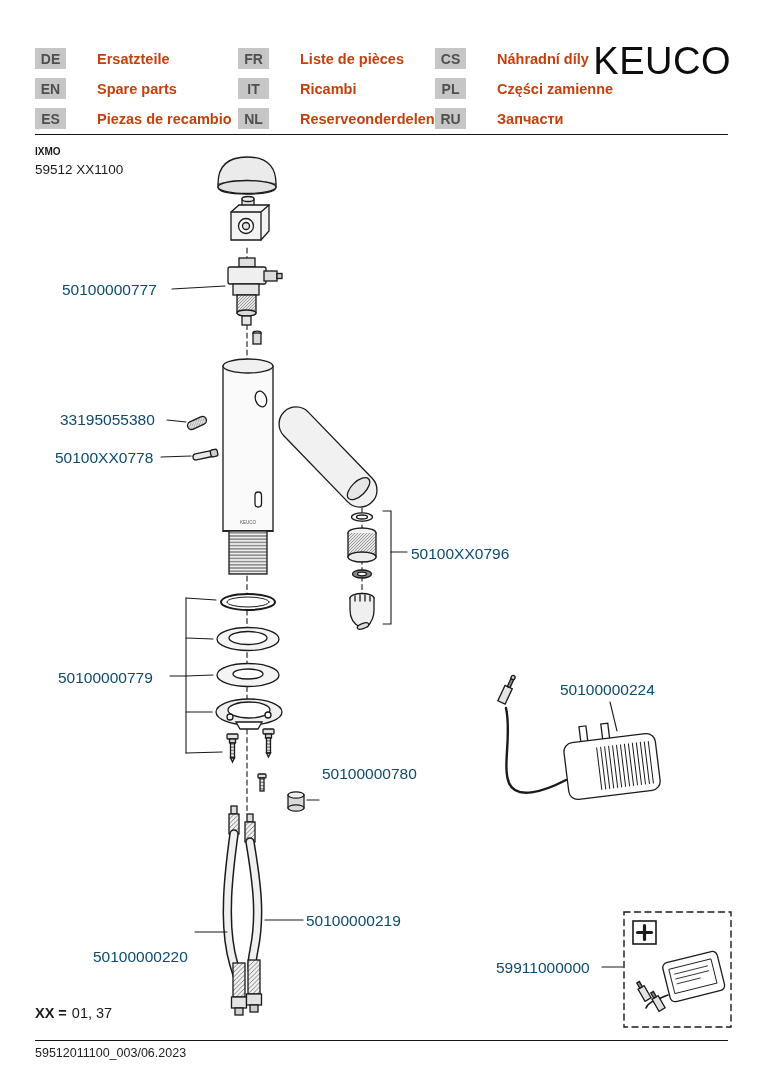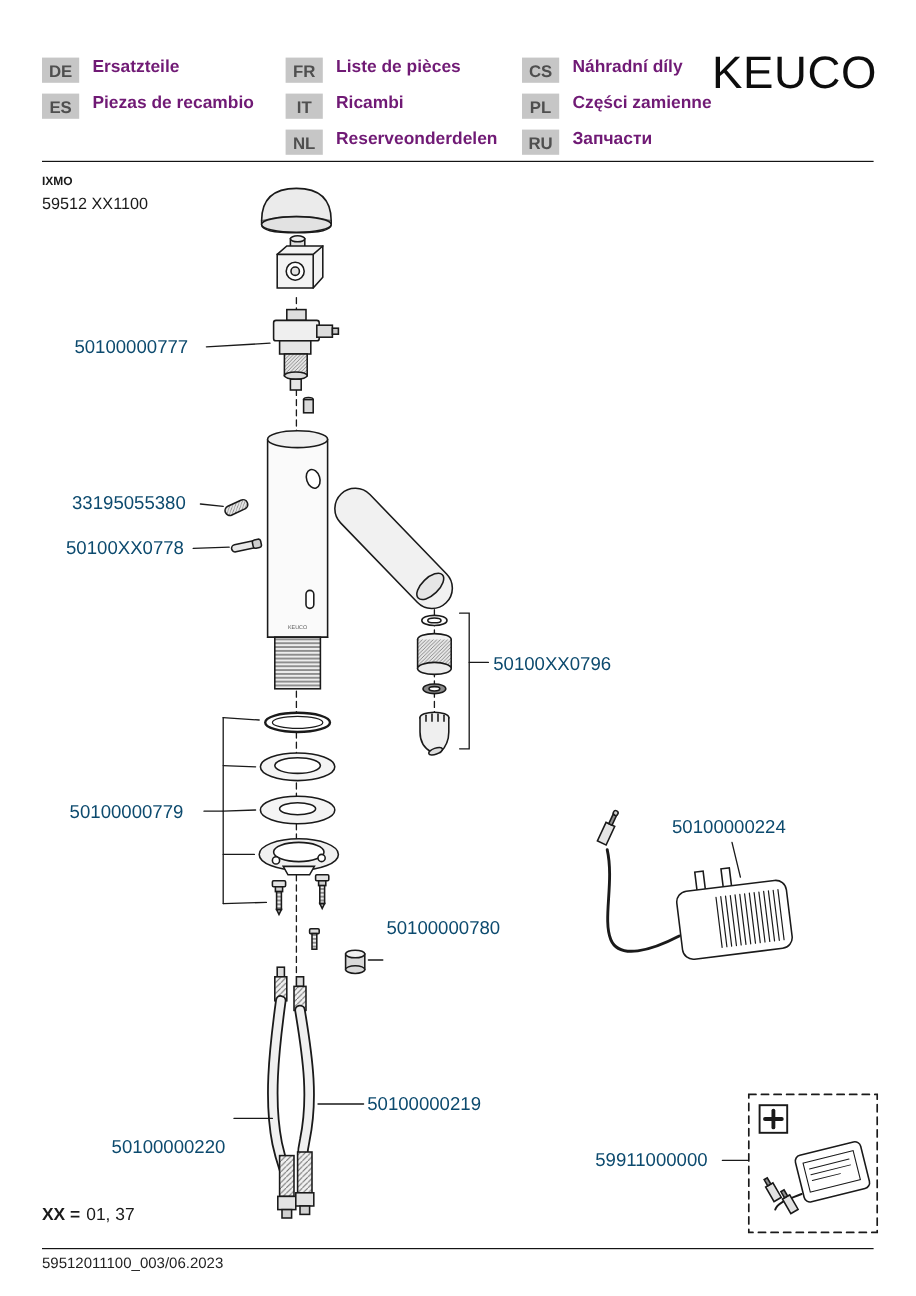--- a/index.html
+++ b/index.html
@@ -1,25 +1,25 @@
 <!DOCTYPE html>
 <html><head>
 <meta charset="utf-8">
 <style>
   * { margin:0; padding:0; box-sizing:border-box; }
   html,body { background:#ffffff; }
   body { font-family:"Liberation Sans", sans-serif; color:#1a1a1a; }
   .page { position:relative; width:763px; height:1080px; background:#fff; overflow:hidden; margin:0; }
 
   .lang-col { position:absolute; top:48px; }
-  .lang-row { display:flex; align-items:flex-start; height:21px; margin-bottom:9px; white-space:nowrap; }
+  .lang-row { display:flex; align-items:center; height:21px; margin-bottom:9px; white-space:nowrap;gap:20px; }
   .badge { display:inline-flex; align-items:center; justify-content:center;
            width:31px; height:21px; background:#c6c6c6; color:#4f4f4f;
            font-weight:bold; font-size:14px; flex:0 0 auto; }
-  .lang-label { margin-left:11px; font-weight:bold; font-size:14.5px; color:#701a75; }
+  .lang-label { margin-left:11px; font-weight:bold; font-size:14.5px; color:#c2410c; }
 
   .brand { position:absolute; top:42px; right:32px; font-size:38px; letter-spacing:.5px;
            color:#0d0d0d; line-height:1; }
 
   .rule { position:absolute; left:35px; width:693px; border-top:1.6px solid #141414; }
 
   .product-name  { position:absolute; left:35px; top:146px; font-weight:bold; font-size:10px; }
   .product-model { position:absolute; left:35px; top:162px; font-size:13.5px; }
 
   .part-label { position:absolute; font-size:15.5px; color:#0c4a6e; white-space:nowrap; }
@@ -34,20 +34,24 @@
 </style>
 </head>
 <body>
 
 <div class="page">
 
   <div class="lang-col" style="left:35px">
     <div class="lang-row">
       <span class="badge">DE</span>
       <span class="lang-label">Ersatzteile</span>
+    </div>
+    <div class="lang-row">
+      <span class="badge">EN</span>
+      <span class="lang-label">Spare parts</span>
     </div>
     <div class="lang-row">
       <span class="badge">ES</span>
       <span class="lang-label">Piezas de recambio</span>
     </div>
   </div>
 
   <div class="lang-col" style="left:435px">
     <div class="lang-row">
       <span class="badge">CS</span>

